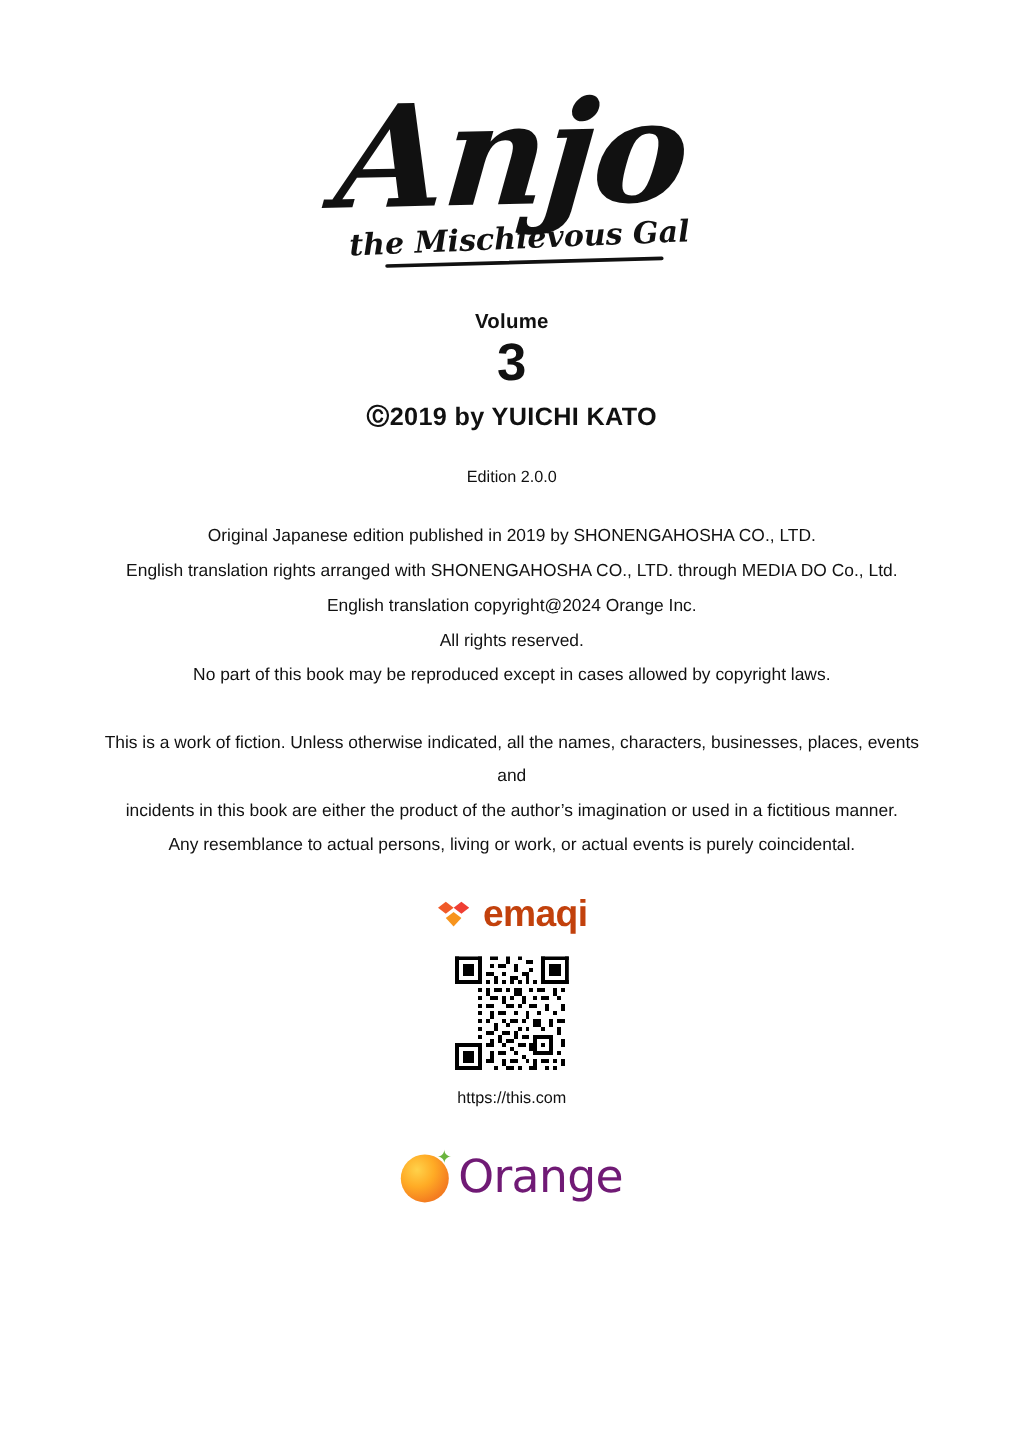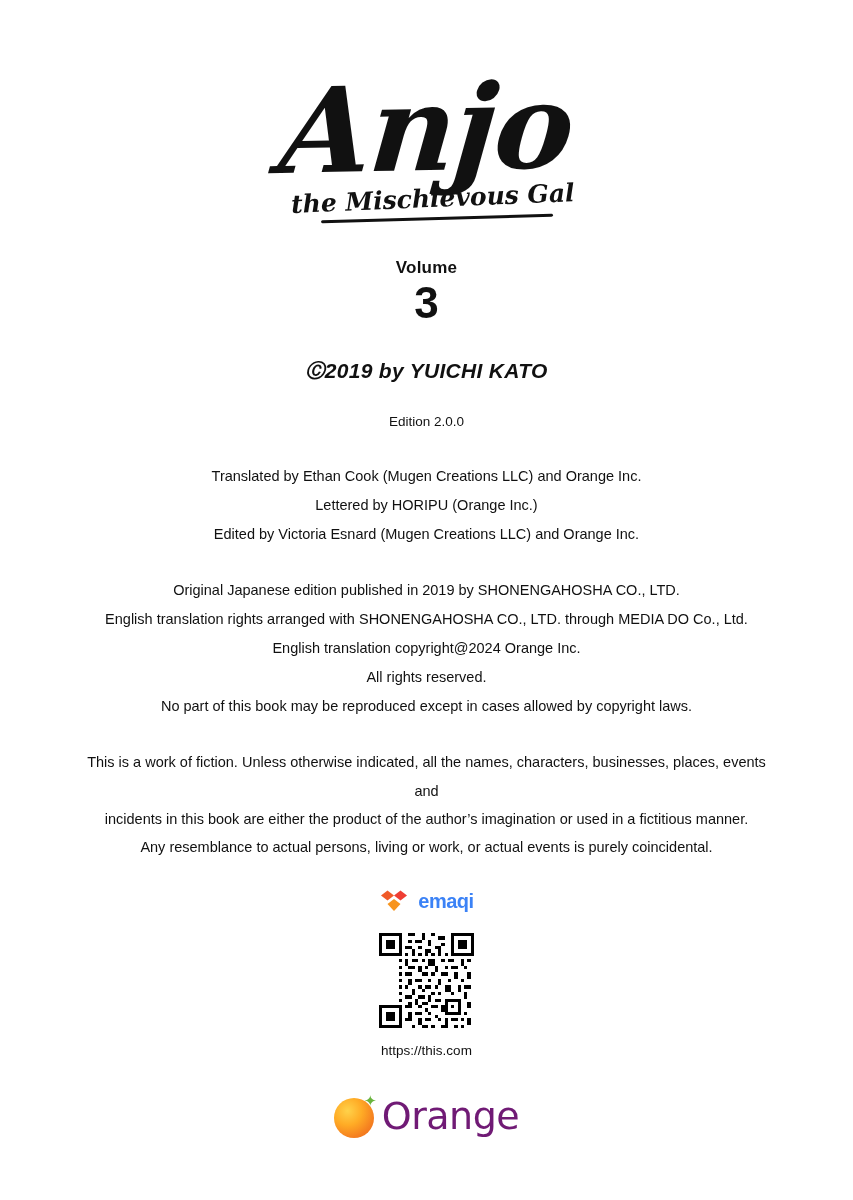--- a/index.html
+++ b/index.html
@@ -76,23 +76,22 @@
   .volume-number {
     font-size: 44px;
     font-weight: 700;
     line-height: 1.05;
     margin-top: 2px;
   }
 
   .copyright-line {
     font-size: 21px;
     font-weight: 700;
-    margin-top: 32px;
+    margin-top: 8px;
     letter-spacing: 0.3px;
-    font-style: italic;
   }
   .copyright-line .cmark {
     font-size: 19px;
     vertical-align: 1px;
   }
 
   .edition {
     font-size: 13.5px;
     font-weight: 400;
     margin-top: 30px;
@@ -132,24 +131,24 @@
     display: flex;
     align-items: center;
     gap: 9px;
   }
   .emaqi-mark {
     width: 30px;
     height: 24px;
     position: relative;
   }
   .emaqi-text {
-    font-size: 20px;
+    font-size: 31px;
     font-weight: 700;
     letter-spacing: -0.5px;
-    color: #3b82f6;
+    color: #c2410c;
     line-height: 1;
     text-align: center;
   }
 
   
   .qr-wrap {
     margin-top: 20px;
     width: 95px;
     height: 95px;
     background: #ffffff;
@@ -213,25 +212,20 @@
 
   <div class="volume-label">Volume</div>
   <div class="volume-number">3</div>
 
   <div class="copyright-line">
     <span class="cmark">Ⓒ</span><span>2019 by YUICHI KATO</span>
   </div>
 
   <div class="edition">Edition 2.0.0</div>
 
-  <div class="credits">
-    <div>Translated by Ethan Cook (Mugen Creations LLC) and Orange Inc.</div>
-    <div>Lettered by HORIPU (Orange Inc.)</div>
-    <div>Edited by Victoria Esnard (Mugen Creations LLC)  and Orange Inc.</div>
-  </div>
 
   <div class="rights">
     <div>Original Japanese edition published in 2019 by SHONENGAHOSHA CO., LTD.</div>
     <div>English translation rights arranged with SHONENGAHOSHA CO., LTD. through MEDIA DO Co., Ltd.</div>
     <div>English translation copyright@2024 Orange Inc.</div>
     <div>All rights reserved.</div>
     <div>No part of this book may be reproduced except in cases allowed by copyright laws.</div>
   </div>
 
   <div class="disclaimer">

